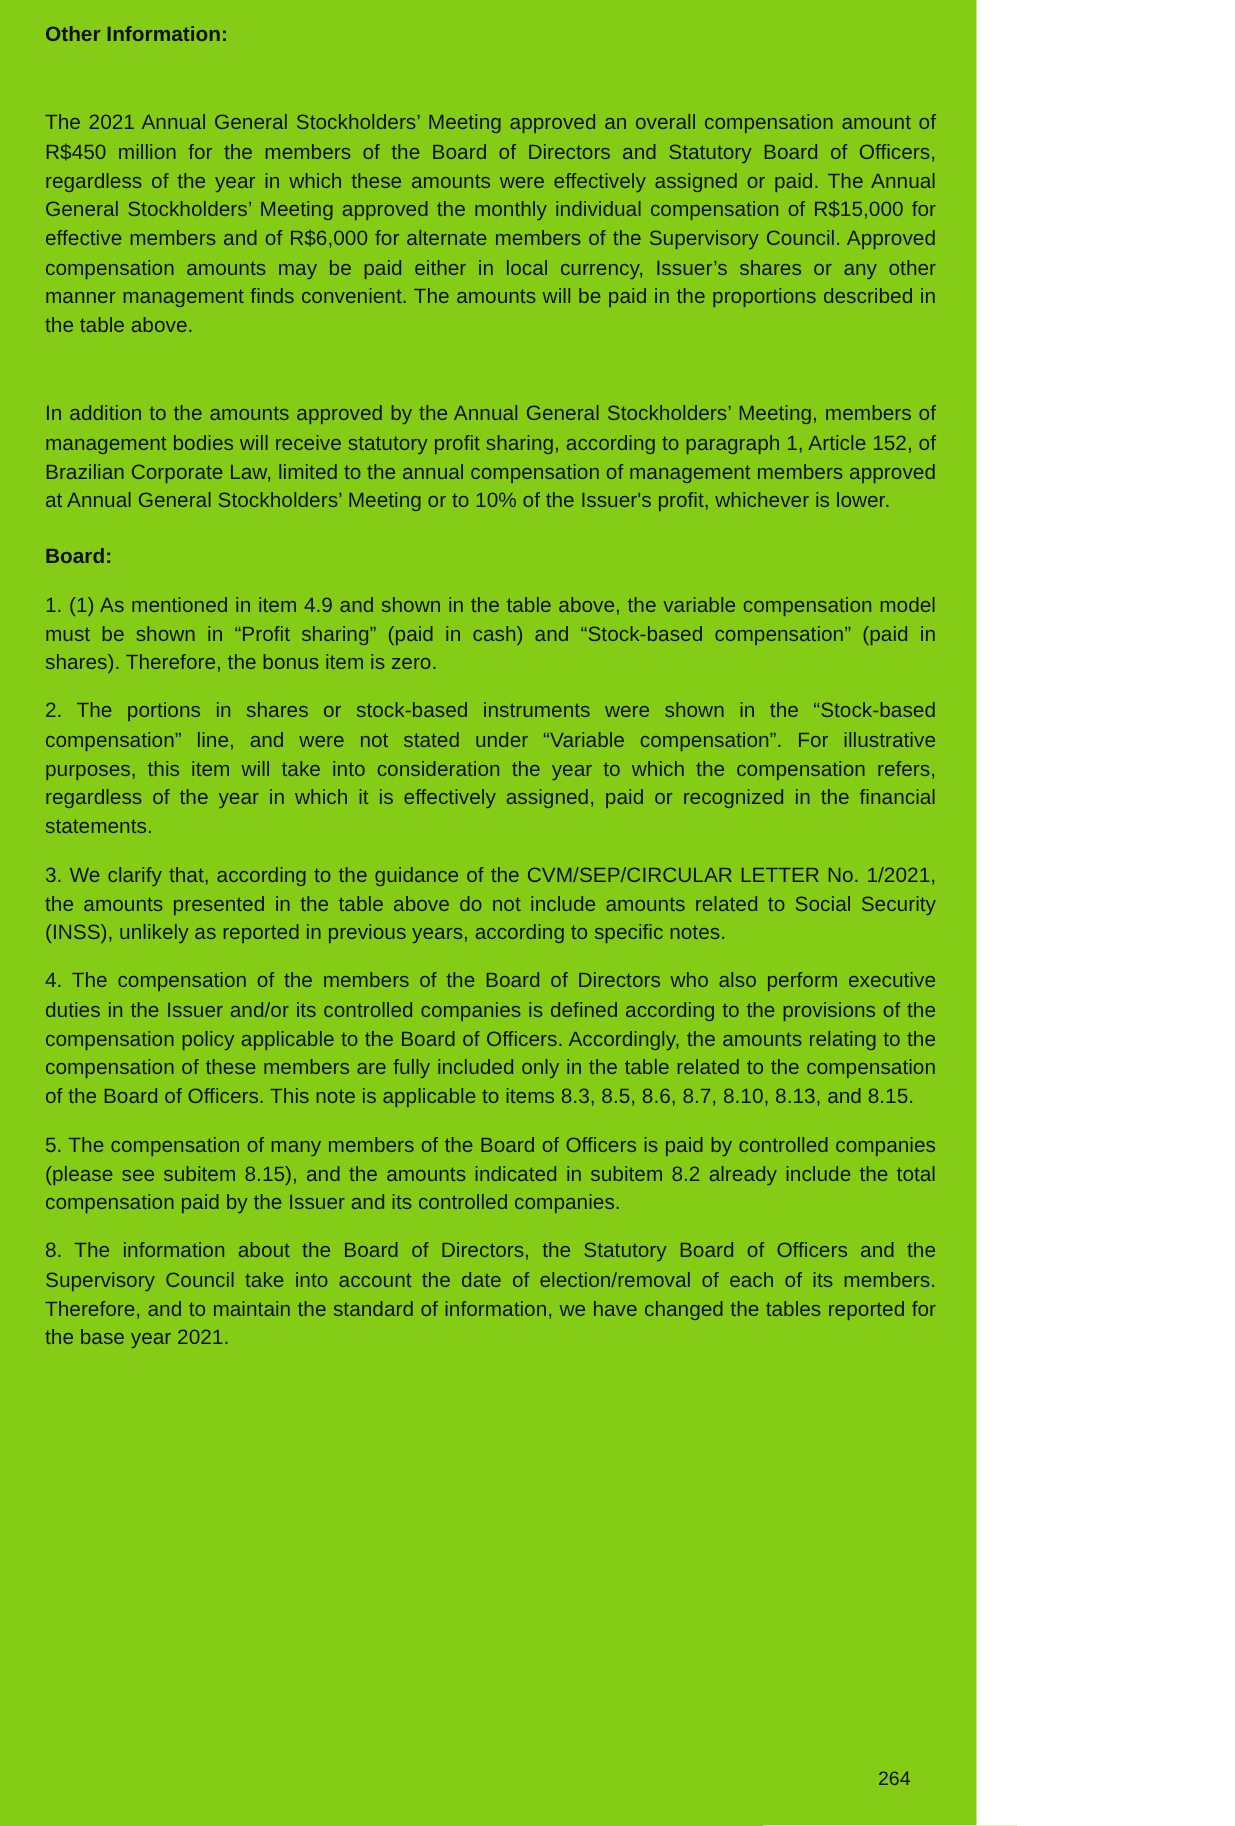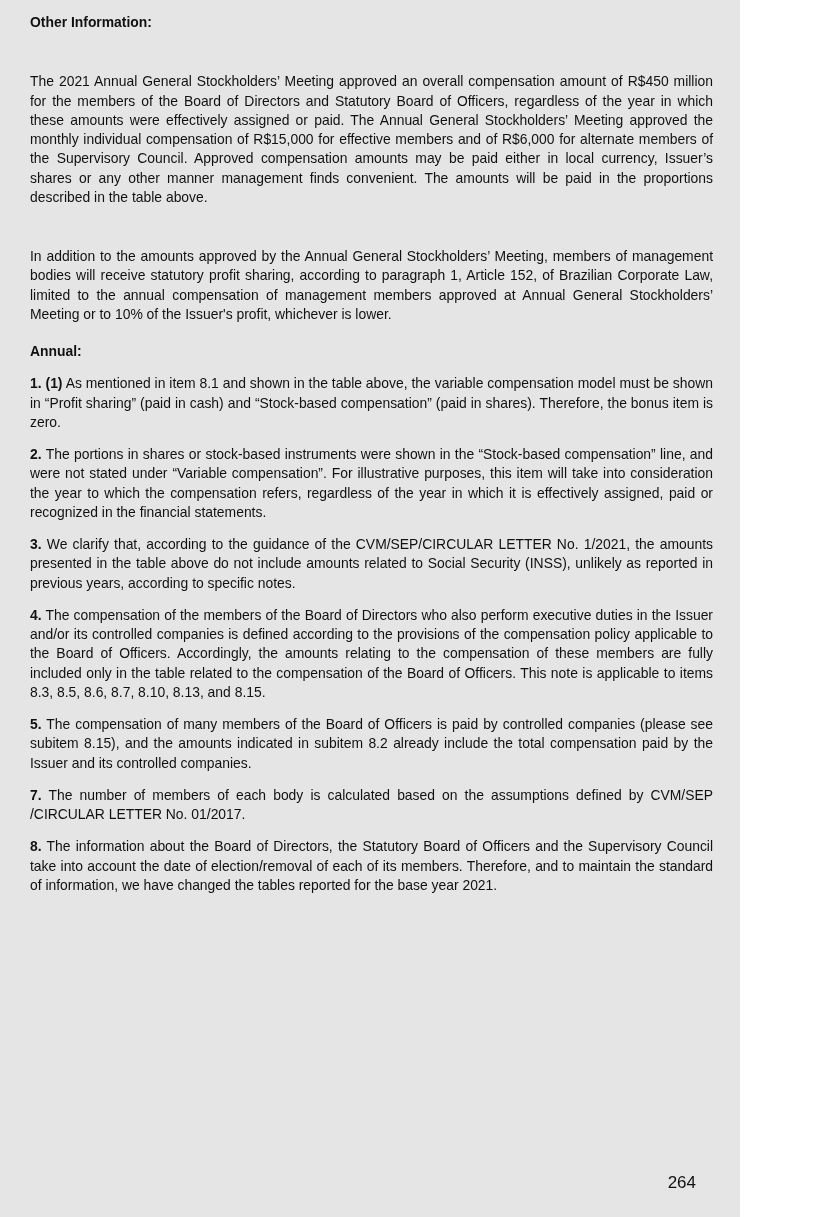--- a/index.html
+++ b/index.html
@@ -4,75 +4,74 @@
 <style>
   * { margin: 0; padding: 0; box-sizing: border-box; }
   html, body { background: #ffffff; }
   body {
     width: 823px;
     font-family: "Liberation Sans", "DejaVu Sans", sans-serif;
     color: #111111;
   }
   .page {
     position: relative;
-    width: 740px;
+    width: 651px;
     height: 1217px;
-    background: #e5e5e5;
+    background: #84cc16;
     padding: 13px 27px 0 30px;
     font-size: 13.9px;
     line-height: 1.385;
     overflow: hidden;
   }
   .doc-heading {
     font-size: 13.9px;
     font-weight: bold;
     margin-bottom: 13px;
   }
   .doc-paragraph {
     text-align: justify;
     margin-bottom: 14px;
     margin-top: 40px;
   }
   .note {
     text-align: justify;
     margin-bottom: 13px;
   }
-  .note b { font-weight: bold; }
+  .note b { font-weight: normal; }
   .notes-heading { margin-top: 18px; }
   .page-number {
     position: absolute;
     right: 44px;
     bottom: 22px;
-    font-size: 17px;
+    font-size: 13px;
     color: #111111;
   }
 </style>
 </head>
 <body>
 
 <div class="page">
 
   <div class="doc-heading">Other Information:</div>
 
   <p class="doc-paragraph">The 2021 Annual General Stockholders’ Meeting approved an overall compensation amount of R$450 million for the members of the Board of Directors and Statutory Board of Officers, regardless of the year in which these amounts were effectively assigned or paid. The Annual General Stockholders’ Meeting approved the monthly individual compensation of R$15,000 for effective members and of R$6,000 for alternate members of the Supervisory Council. Approved compensation amounts may be paid either in local currency, Issuer’s shares or any other manner management finds convenient. The amounts will be paid in the proportions described in the table above.</p>
 
   <p class="doc-paragraph">In addition to the amounts approved by the Annual General Stockholders’ Meeting, members of management bodies will receive statutory profit sharing, according to paragraph 1, Article 152, of Brazilian Corporate Law, limited to the annual compensation of management members approved at Annual General Stockholders’ Meeting or to 10% of the Issuer's profit, whichever is lower.</p>
 
-  <div class="doc-heading notes-heading">Annual:</div>
+  <div class="doc-heading notes-heading">Board:</div>
 
-  <p class="note"><b>1. (1)</b> <span>As mentioned in item 8.1 and shown in the table above, the variable compensation model must be shown in “Profit sharing” (paid in cash) and “Stock-based compensation” (paid in shares). Therefore, the bonus item is zero.</span></p>
+  <p class="note"><b>1. (1)</b> <span>As mentioned in item 4.9 and shown in the table above, the variable compensation model must be shown in “Profit sharing” (paid in cash) and “Stock-based compensation” (paid in shares). Therefore, the bonus item is zero.</span></p>
 
   <p class="note"><b>2.</b> <span>The portions in shares or stock-based instruments were shown in the “Stock-based compensation” line, and were not stated under “Variable compensation”. For illustrative purposes, this item will take into consideration the year to which the compensation refers, regardless of the year in which it is effectively assigned, paid or recognized in the financial statements.</span></p>
 
   <p class="note"><b>3.</b> <span>We clarify that, according to the guidance of the CVM/SEP/CIRCULAR LETTER No. 1/2021, the amounts presented in the table above do not include amounts related to Social Security (INSS), unlikely as reported in previous years, according to specific notes.</span></p>
 
   <p class="note"><b>4.</b> <span>The compensation of the members of the Board of Directors who also perform executive duties in the Issuer and/or its controlled companies is defined according to the provisions of the compensation policy applicable to the Board of Officers. Accordingly, the amounts relating to the compensation of these members are fully included only in the table related to the compensation of the Board of Officers.  This note is applicable to items 8.3, 8.5, 8.6, 8.7, 8.10, 8.13, and 8.15.</span></p>
 
   <p class="note"><b>5.</b> <span>The compensation of many members of the Board of Officers is paid by controlled companies (please see subitem 8.15), and the amounts indicated in subitem 8.2 already include the total compensation paid by the Issuer and its controlled companies.</span></p>
 
 
-  <p class="note"><b>7.</b> <span>The number of members of each body is calculated based on the assumptions defined by CVM/SEP /CIRCULAR LETTER No. 01/2017.</span></p>
 
   <p class="note"><b>8.</b> <span>The information about the Board of Directors, the Statutory Board of Officers and the Supervisory Council take into account the date of election/removal of each of its members. Therefore, and to maintain the standard of information, we have changed the tables reported for the base year 2021.</span></p>
 
   <div class="page-number">264</div>
 
 </div>
 
 </body></html>

